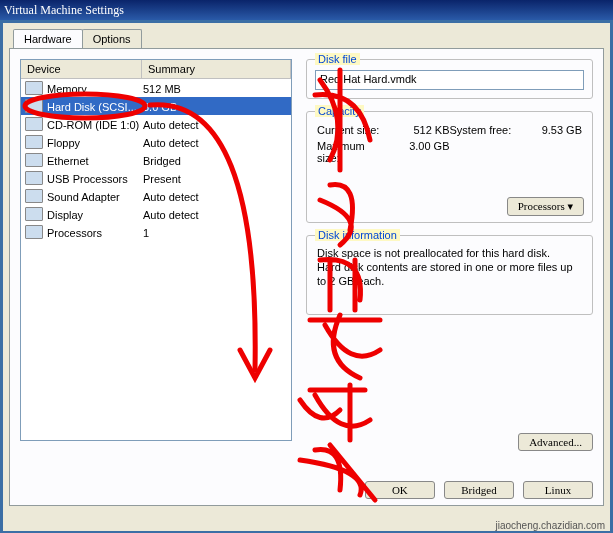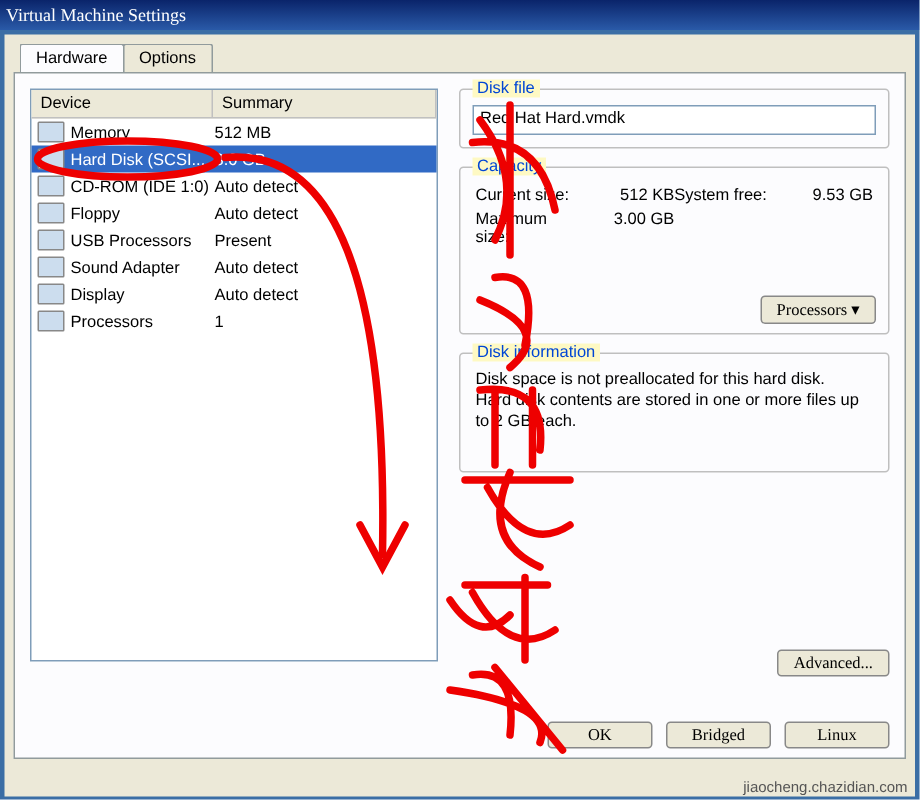--- a/index.html
+++ b/index.html
@@ -70,20 +70,25 @@
         </div>
    <div class="row">
           <span class="ic"></span>
           <span class="rlabel">CD-ROM (IDE 1:0)</span>
           <span>Auto detect</span>
         </div>
    <div class="row">
           <span class="ic"></span>
           <span class="rlabel">Floppy</span>
           <span>Auto detect</span>
+        </div>
+   <div class="row">
+          <span class="ic"></span>
+          <span class="rlabel">Ethernet</span>
+          <span>Bridged</span>
         </div>
    <div class="row">
           <span class="ic"></span>
           <span class="rlabel">USB Processors</span>
           <span>Present</span>
         </div>
    <div class="row">
           <span class="ic"></span>
           <span class="rlabel">Sound Adapter</span>
           <span>Auto detect</span>

